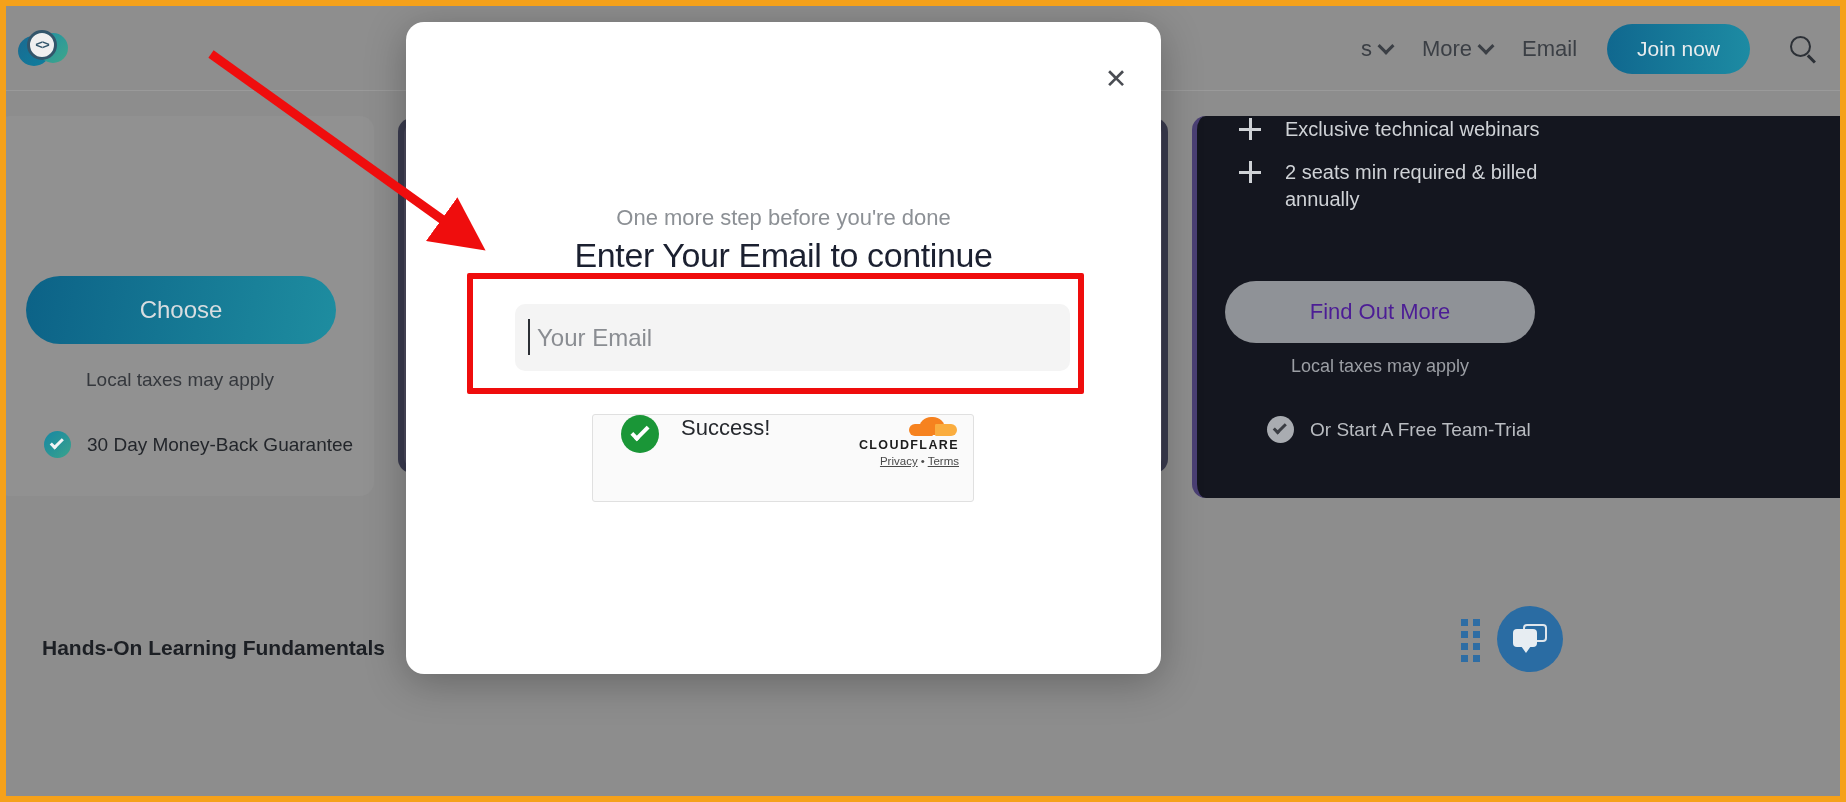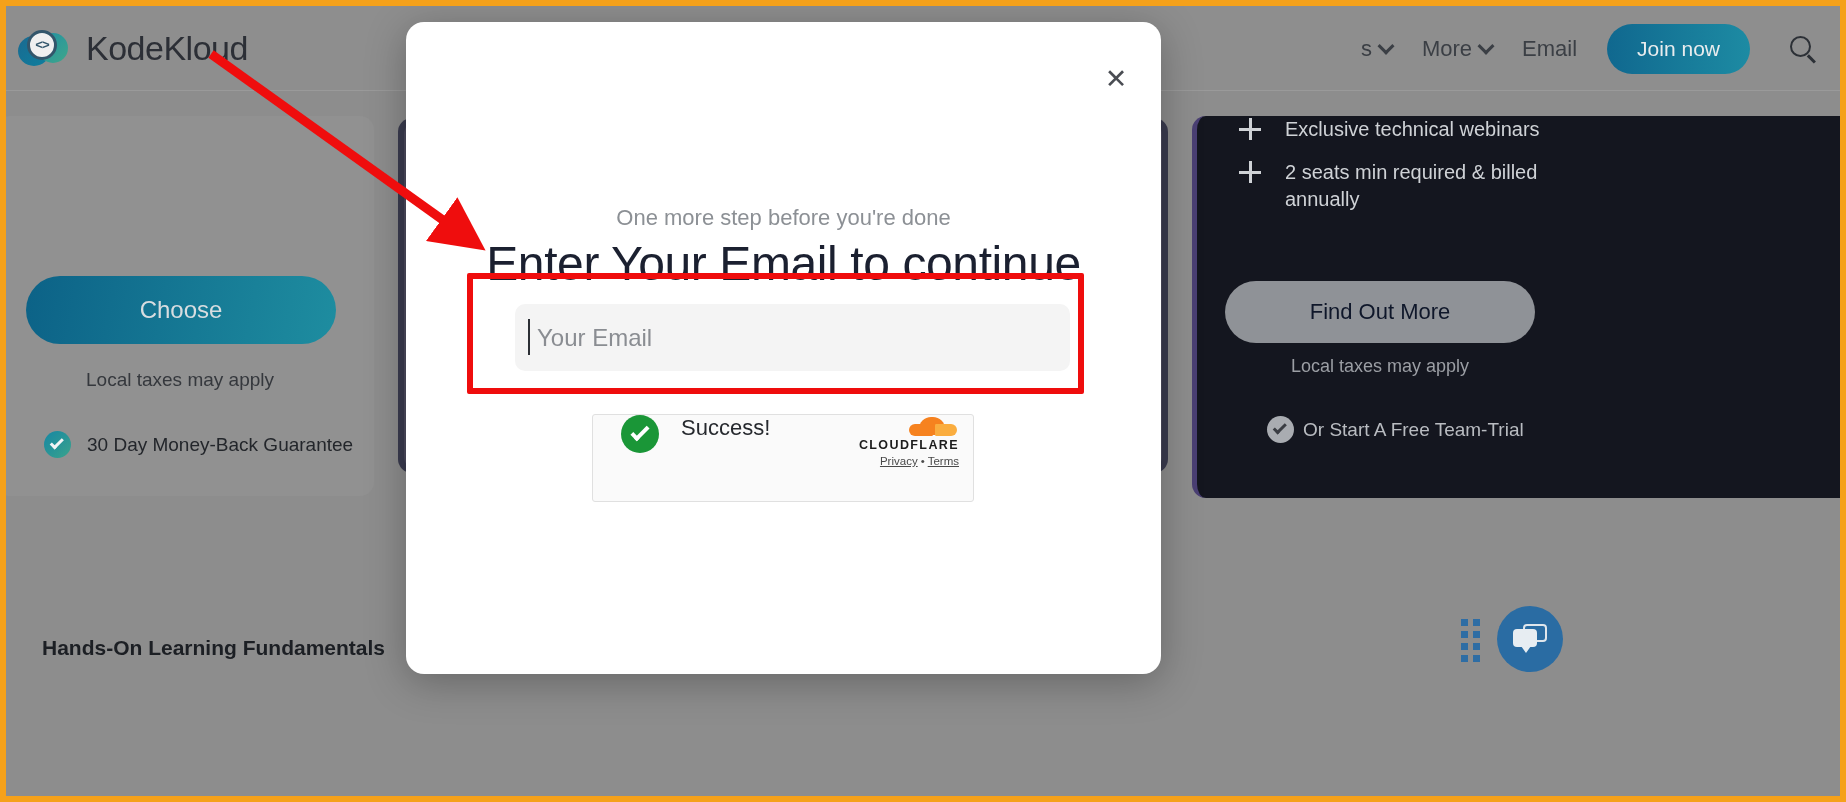--- a/index.html
+++ b/index.html
@@ -147,29 +147,29 @@
     content:''; position: absolute; background: #cfd2d6;
   }
   .plus:before { left: 0; top: 9.5px; width: 22px; height: 3px; }
   .plus:after  { left: 9.5px; top: 0; width: 3px; height: 22px; }
   #feat-1 { left: 42px; top: 0px; }
   #feat-2 { left: 42px; top: 43px; width: 300px; }
   #find-out {
     position: absolute; left: 28px; top: 165px; width: 310px; height: 62px;
     background: #8f9297; border-radius: 40px;
     display: flex; align-items: center; justify-content: center;
-    color: #0f172a; font-size: 22px;
+    color: #4c1d95; font-size: 22px;
   }
   #right-taxes {
     position: absolute; left: 0; top: 240px; width: 366px; text-align: center;
     font-size: 18px; color: #9b9ea4;
   }
   #right-trial {
     position: absolute; left: 70px; top: 300px;
-    display: flex; align-items: center; gap: 9px;
+    display: flex; align-items: center; gap: 16px;
     font-size: 19px; color: #b9bcc1;
   }
   #dot-grid {
     position: absolute; left: 1455px; top: 613px;
     display: grid; grid-template-columns: repeat(2, 7px); gap: 5px 5px;
   }
   #dot-grid i { display:block; width: 7px; height: 7px; background: #2e6da4; }
   #chat-widget {
     position: absolute; left: 1491px; top: 600px; width: 66px; height: 66px;
     border-radius: 50%; background: #2a6ca3;
@@ -202,21 +202,21 @@
     display: flex; align-items: center; justify-content: center;
     color: #4a4d53; font-size: 27px; line-height: 1; cursor: pointer;
     font-family: "Liberation Sans", sans-serif;
   }
   #modal-eyebrow {
     position: absolute; left: 0; top: 183px; width: 100%;
     text-align: center; font-size: 22px; color: #8c9095;
   }
   #modal-title {
     position: absolute; left: 0; top: 214px; width: 100%;
-    text-align: center; font-size: 48px; color: #1b2030;
+    text-align: center; font-size: 34px; color: #1b2030;
     font-weight: normal; letter-spacing: -0.4px;
   }
   
   #red-box {
     position: absolute; left: 61px; top: 251px; width: 617px; height: 121px;
     border: 6px solid #ef0d0d; border-radius: 2px;
   }
   #email-input {
     position: absolute; left: 109px; top: 282px; width: 555px; height: 67px;
     background: #f4f4f4; border: none; border-radius: 10px;
@@ -275,21 +275,20 @@
 
     <div id="site-header">
       <div id="brand">
         <div class="cloud-logo">
           <div class="c1"></div>
             <div class="c2"></div>
           <div class="c3">
               <span class="code">&lt;&gt;</span>
             </div>
         </div>
-        <div id="brand-name">KodeKloud</div>
       </div>
 
       <div id="nav">
         <div class="nav-item">
           <span>s</span>
           <span class="chev"></span>
         </div>
         <div class="nav-item">
           <span>More</span>
           <span class="chev"></span>

